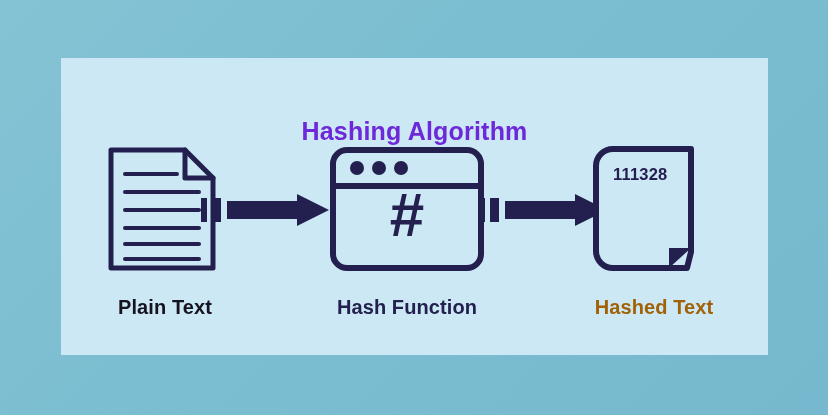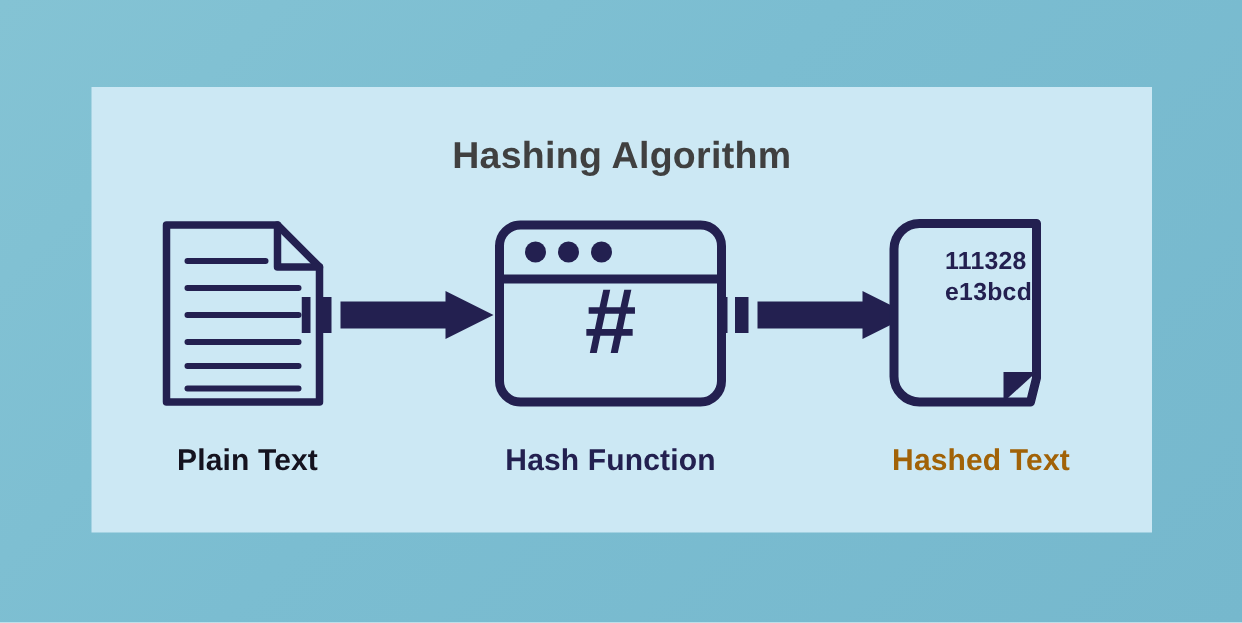--- a/index.html
+++ b/index.html
@@ -23,26 +23,26 @@
     left: 61px;
     top: 58px;
     width: 707px;
     height: 297px;
     background: #cce8f4;
   }
   #title {
     position: absolute;
     left: 0;
     right: 0;
-    top: 32px;
+    top: 59px;
     text-align: center;
     font-size: 25px;
     font-weight: bold;
     letter-spacing: 0.2px;
-    color: #404040;
+    color: #6d28d9;
   }
 
   .stage {
     position: absolute;
     left: 0;
     top: 86px;
     width: 707px;
     height: 130px;
   }
 
@@ -94,21 +94,21 @@
     position: absolute;
     left: 22px;
     top: 20px;
     width: 86px;
     font-size: 16.5px;
     font-weight: bold;
     line-height: 21px;
     color: #232050;
     letter-spacing: 0.2px;
   }
-  .hashlines div { white-space: nowrap; margin-left: 17px; }
+  .hashlines div { white-space: nowrap; }
 
   .hashsym {
     position: absolute;
     left: 0;
     right: 0;
     top: 40px;
     text-align: center;
     font-size: 62px;
     font-weight: bold;
     line-height: 62px;
@@ -171,21 +171,20 @@
         </svg>
       </div>
 
       <div class="node node-out">
         <svg width="124" height="130" viewBox="0 0 124 130">
           <path d="M22 5 H100 V108 L96 124 H22 A17 17 0 0 1 5 107 V22 A17 17 0 0 1 22 5 Z" fill="#cce8f4" stroke="#232050" stroke-width="6" stroke-linejoin="round"></path>
           <path d="M78 104 H100 L78 124 Z" fill="#232050"></path>
         </svg>
         <div class="hashlines">
           <div>111328</div>
-          <div>e13bcd</div>
         </div>
       </div>
 
     </div>
 
     <div class="labels">
       <div class="label label-1">Hash Function</div>
       <div class="label label-0">Plain Text</div>
       <div class="label label-2">Hashed Text</div>
     </div>

